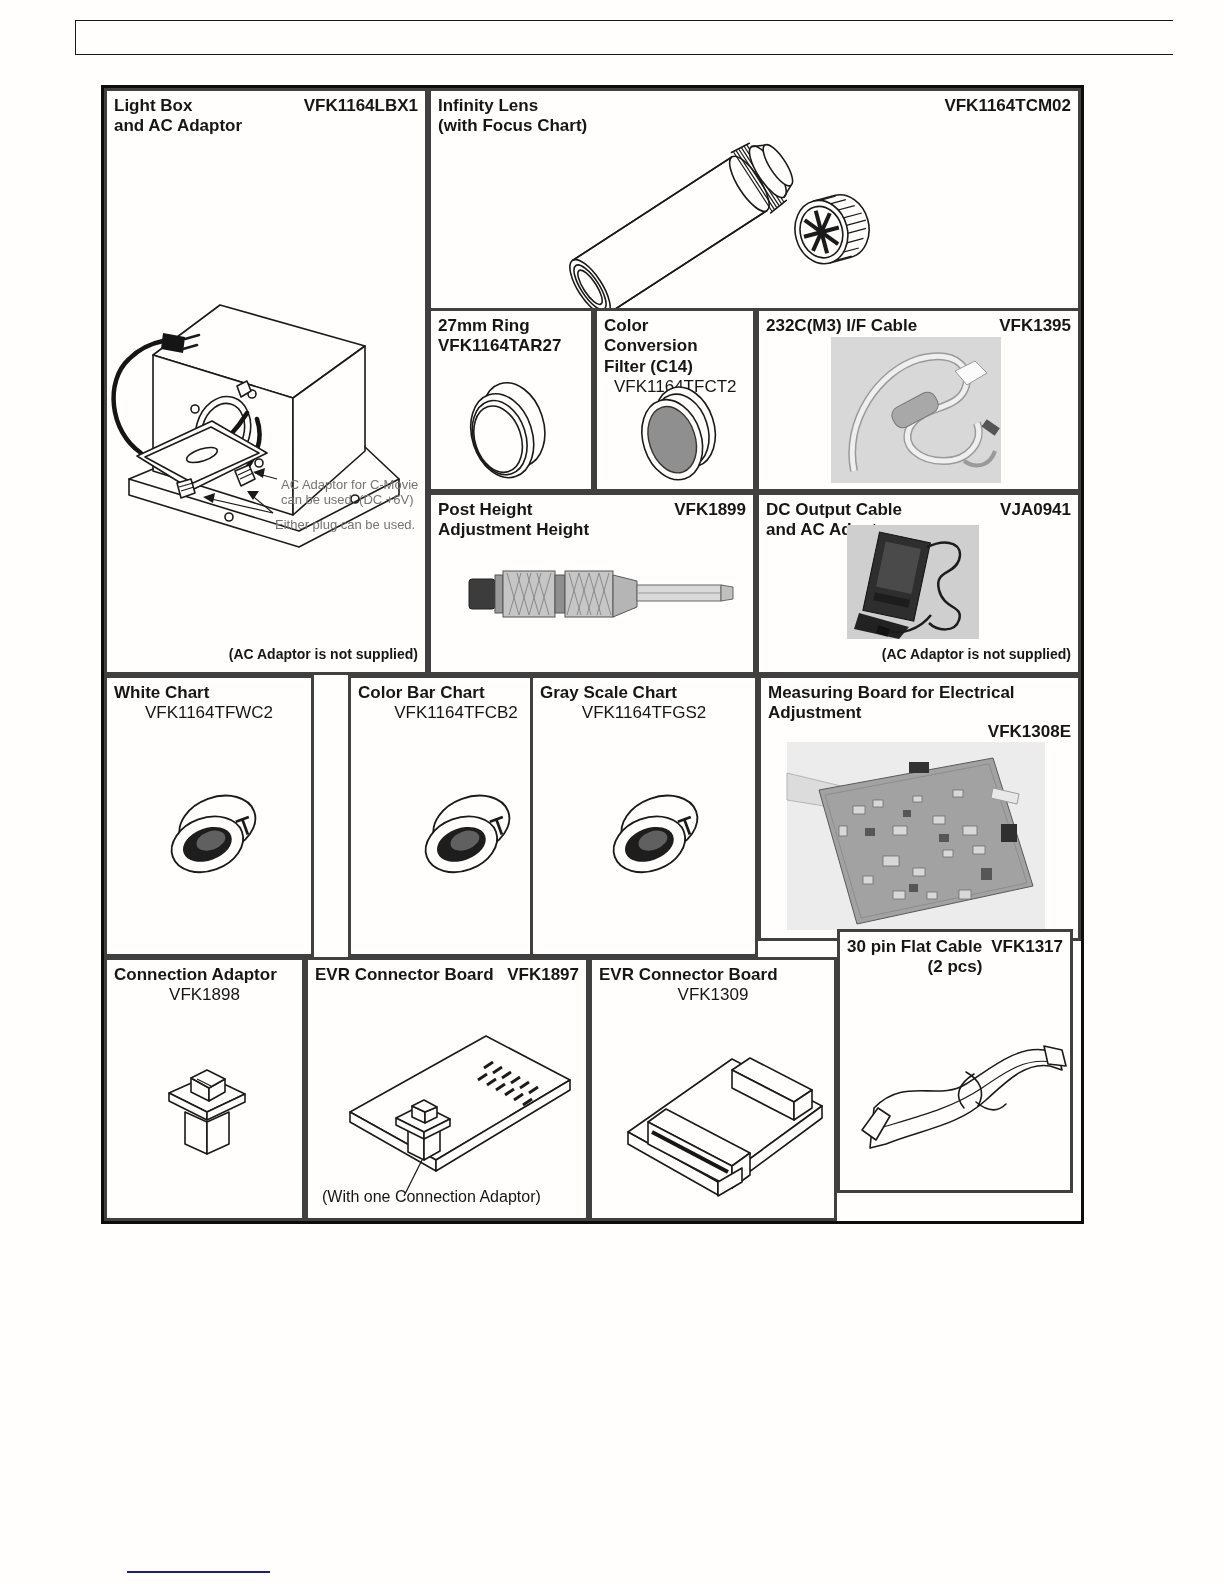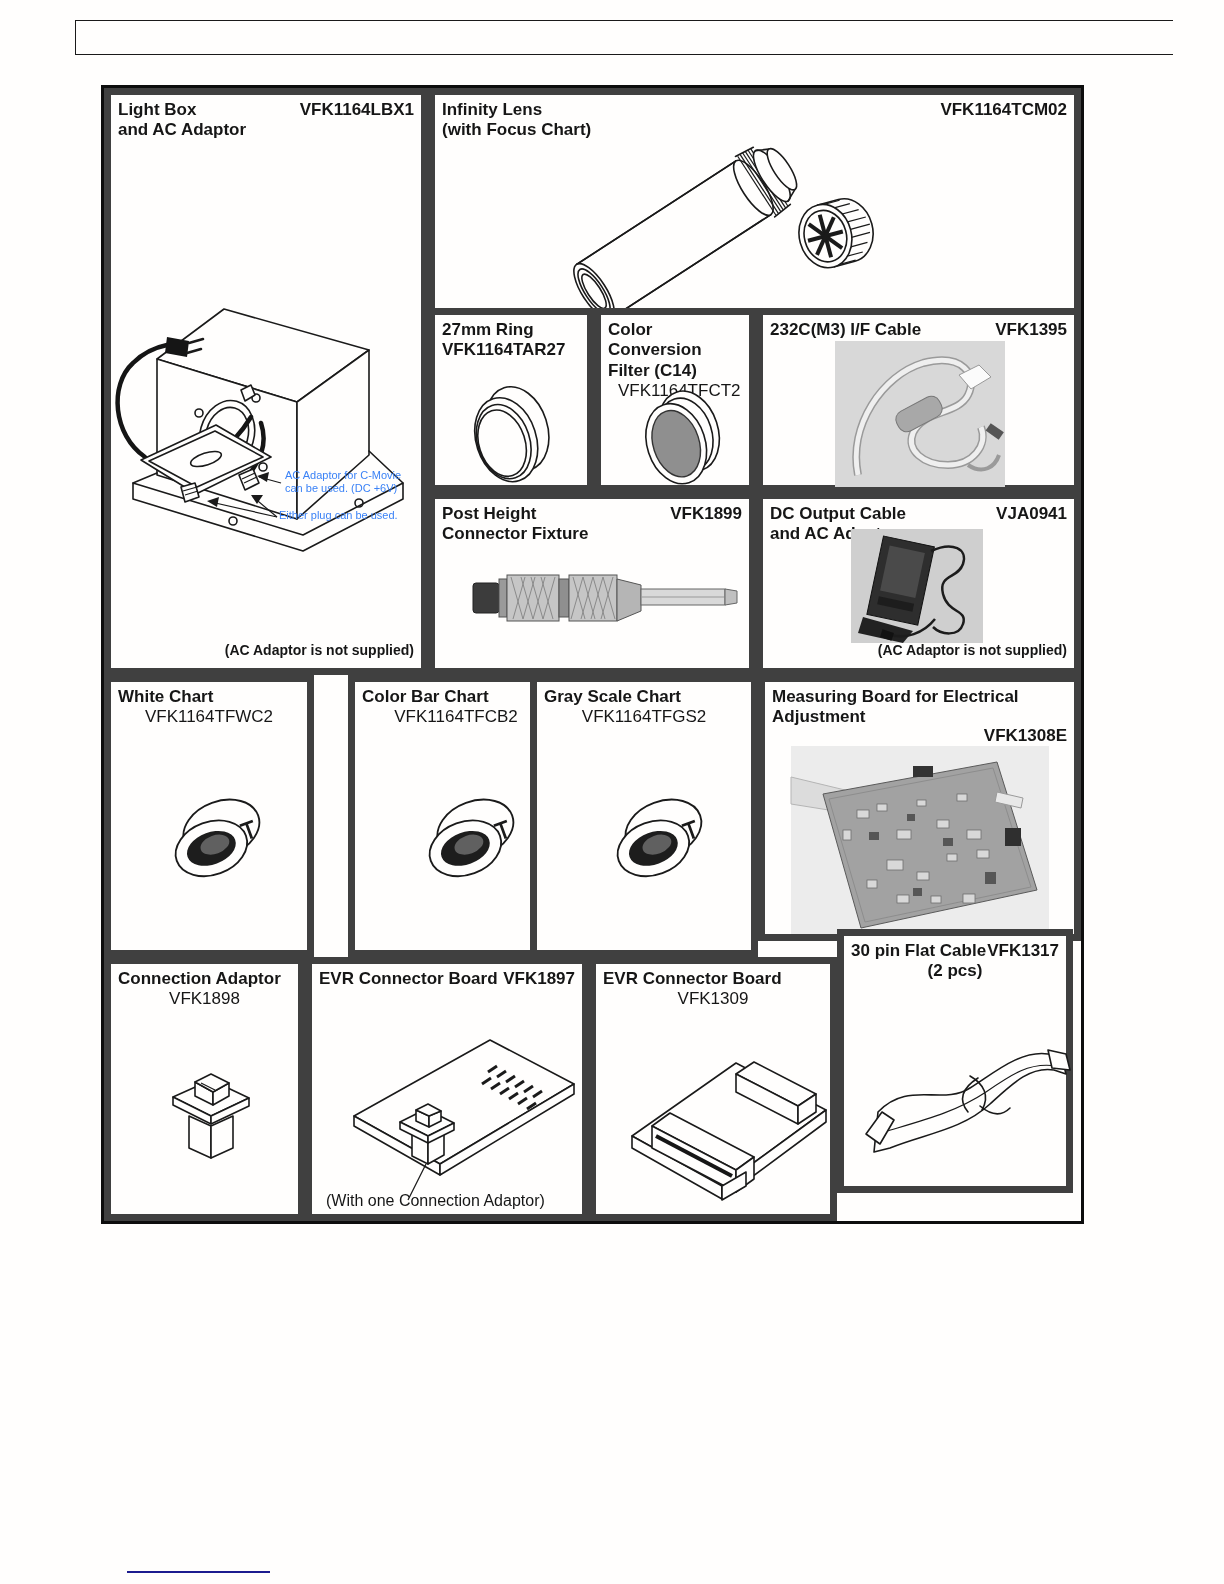--- a/index.html
+++ b/index.html
@@ -3,27 +3,27 @@
 <meta charset="utf-8">
 <style>
   html,body{margin:0;padding:0;background:#ffffff;}
   .page{position:relative;width:1224px;height:1584px;background:#fffefd;
         font-family:"Liberation Sans", sans-serif;color:#161616;overflow:hidden;}
   .top-band{position:absolute;left:75px;top:20px;width:1097px;height:33px;
         border-top:1.5px solid #1a1a1a;border-bottom:1.5px solid #1a1a1a;border-left:1.5px solid #1a1a1a;}
   .table{position:absolute;left:104px;top:88px;width:977px;height:1133px;}
   .table-outline{position:absolute;left:-3px;top:-3px;width:977px;height:1133px;
         border:3px solid #0d0d0d;pointer-events:none;}
-  .cell{position:absolute;border:7px solid #404040;box-sizing:border-box;background:#fffefd;}
+  .cell{position:absolute;border:3px solid #404040;box-sizing:border-box;background:#fffefd;}
   .head{padding:5px 7px 0 7px;font-size:17px;font-weight:700;line-height:1.2;}
   .row{display:flex;justify-content:space-between;align-items:baseline;}
   .part{font-weight:700;white-space:nowrap;}
   .part-line{text-align:center;font-weight:400;padding:0 17px;font-size:17px;line-height:1.2;}
   .note{position:absolute;right:7px;bottom:10px;font-size:14px;font-weight:700;}
-  .ann{position:absolute;font-size:11px;font-weight:400;line-height:1.18;color:#3b82f6;}
+  .ann{position:absolute;font-size:13px;font-weight:400;line-height:1.18;color:#737373;margin-top:12px;}
   .caption{position:absolute;font-size:16px;font-weight:400;}
   .mb-part{position:absolute;top:44px;right:7px;font-size:17px;font-weight:700;margin-left:40px;}
   .footer-rule{position:absolute;left:127px;top:1571px;width:143px;height:2px;}
   svg{position:absolute;display:block;}
   .ln{stroke:#1a1a1a;stroke-width:1.6;fill:none;stroke-linejoin:round;stroke-linecap:round;}
   .fw{fill:#fffefd;stroke:#1a1a1a;stroke-width:1.6;stroke-linejoin:round;}
   .thick{stroke:#151515;stroke-width:4.5;fill:none;stroke-linecap:round;}
   .thin{stroke:#1a1a1a;stroke-width:1.2;fill:none;}
 </style>
 </head>
@@ -203,21 +203,21 @@
         <path d="M205,150 C220,160 232,152 236,140" stroke="#9a9a9a" stroke-width="4" fill="none"></path>
       </svg>
     </div>
 
     <div class="cell" style="left:324px;top:404px;width:328px;height:183px;">
       <div class="head">
         <div class="row">
           <span>Post Height</span>
           <span class="part">VFK1899</span>
         </div>
-        <div>Connector Fixture</div>
+        <div>Adjustment Height</div>
       </div>
       <svg style="left:0;top:0;" width="326" height="181" viewBox="0 0 326 181">
         <rect x="38" y="84" width="26" height="30" rx="3" fill="#3c3c3c" stroke="#222"></rect>
         <rect x="64" y="80" width="8" height="38" fill="#9a9a9a" stroke="#555"></rect>
         <rect x="72" y="76" width="52" height="46" fill="#c6c6c6" stroke="#555"></rect>
         <g stroke="#8a8a8a" stroke-width="1">
           <line x1="76" y1="78" x2="88" y2="120"></line>
             <line x1="86" y1="78" x2="98" y2="120"></line>
           <line x1="96" y1="78" x2="108" y2="120"></line>
             <line x1="106" y1="78" x2="118" y2="120"></line>

